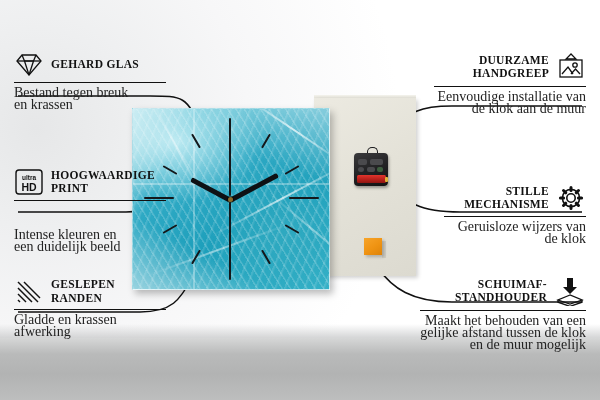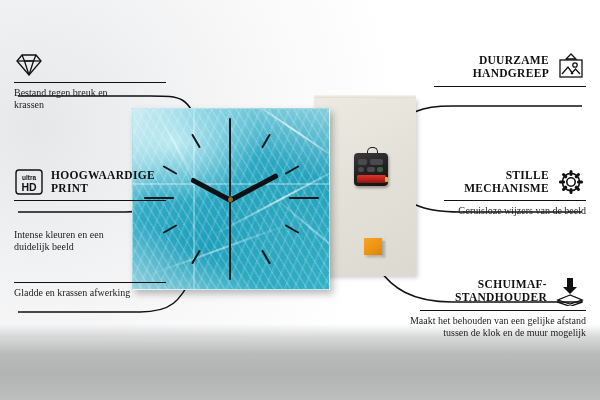--- a/index.html
+++ b/index.html
@@ -86,21 +86,21 @@
 
   
   .callout{position:absolute;}
   .co-head{display:flex;align-items:center;gap:7px;}
   .co-title{
     font-weight:bold;font-size:11.5px;line-height:13.5px;color:#111111;
     letter-spacing:0.3px;text-transform:uppercase;
   }
   .co-rule{height:1.2px;background:#111111;margin-top:4px;}
   .co-desc{
-    font-size:10px;line-height:12px;color:#222222;margin-top:4px;
+    font-size:14px;line-height:12px;color:#222222;margin-top:4px;
   }
   .left .co-head{flex-direction:row;}
   .left .co-title,.left .co-desc{text-align:left;}
   .right .co-head{flex-direction:row-reverse;}
   .right .co-title,.right .co-desc{text-align:right;}
   .ico{flex:0 0 auto;display:block;}
 
   #links{position:absolute;left:0;top:0;width:600px;height:400px;pointer-events:none;}
 </style>
 </head>
@@ -192,74 +192,88 @@
     <div class="co-head">
       <svg class="ico" width="30" height="26" viewBox="0 0 30 26">
         <g fill="none" stroke="#111" stroke-width="1.3">
           <path d="M3 9 L15 23 L27 9 L22 3 L8 3 Z"></path>
           <path d="M3 9 H27"></path>
             <path d="M8 3 L10.5 9 L15 23"></path>
             <path d="M22 3 L19.5 9 L15 23"></path>
           <path d="M10.5 9 H19.5"></path>
         </g>
       </svg>
+      <div class="co-title">GEHARD GLAS</div>
     </div>
     <div class="co-rule" style="width:152px;"></div>
     <div class="co-desc" style="width:120px;">Bestand tegen breuk en krassen</div>
   </div>
 
   <div class="callout left" style="left:14px;top:168px;width:152px;">
     <div class="co-head">
       <svg class="ico" width="30" height="28" viewBox="0 0 30 28">
         <rect x="2" y="2" width="26" height="24" rx="3" fill="none" stroke="#111" stroke-width="1.4"></rect>
         <text x="15" y="12" font-family="Liberation Sans, sans-serif" font-size="6.5" font-weight="bold" fill="#111" text-anchor="middle">ultra</text>
         <text x="15" y="23" font-family="Liberation Sans, sans-serif" font-size="10.5" font-weight="bold" fill="#111" text-anchor="middle">HD</text>
       </svg>
       <div class="co-title">HOOGWAARDIGE PRINT</div>
     </div>
     <div class="co-rule" style="width:152px;"></div>
     <div class="co-desc" style="width:118px;margin-top:28px;">Intense kleuren en een duidelijk beeld</div>
   </div>
 
   <div class="callout left" style="left:14px;top:278px;width:152px;">
+    <div class="co-head">
+      <svg class="ico" width="30" height="26" viewBox="0 0 30 26">
+        <g stroke="#111" stroke-width="1.5" fill="none">
+          <path d="M4 3 L24 23"></path>
+            <path d="M4 9 L18 23"></path>
+            <path d="M4 15 L12 23"></path>
+            <path d="M4 21 L6 23"></path>
+          <path d="M10 3 L26 19"></path>
+        </g>
+      </svg>
+      <div class="co-title">GESLEPEN RANDEN</div>
+    </div>
     <div class="co-rule" style="width:152px;"></div>
     <div class="co-desc" style="width:150px;">Gladde en krassen afwerking</div>
   </div>
 
   <div class="callout right" style="left:434px;top:52px;width:152px;">
     <div class="co-head" style="justify-content:flex-end;">
       <svg class="ico" width="30" height="30" viewBox="0 0 30 30">
         <g fill="none" stroke="#111" stroke-width="1.3">
           <path d="M15 2 L10 7 H20 Z"></path>
           <rect x="4" y="8" width="22" height="17"></rect>
           <path d="M6 22 L12 15 L17 22"></path>
           <path d="M15 22 L19.5 17 L24 22"></path>
           <circle cx="19" cy="13" r="2.2"></circle>
         </g>
       </svg>
       <div class="co-title" style="flex:1;">DUURZAME HANDGREEP</div>
     </div>
     <div class="co-rule" style="width:152px;"></div>
+    <div class="co-desc" style="width:152px;margin-left:auto;">Eenvoudige installatie van de klok aan de muur</div>
   </div>
 
   <div class="callout right" style="left:444px;top:168px;width:142px;">
-    <div class="co-head" style="justify-content:space-between;">
+    <div class="co-head" style="justify-content:space-between;margin-top:16px;">
       <svg class="ico" width="30" height="28" viewBox="0 0 30 28">
         <g fill="none" stroke="#111" stroke-width="1.6">
           <circle cx="15" cy="14" r="4.2"></circle>
           <path d="M15 3.4 v3.2 M15 21.4 v3.2 M4.4 14 h3.2 M22.4 14 h3.2
                    M7.5 6.5 l2.3 2.3 M20.2 19.2 l2.3 2.3
                    M22.5 6.5 l-2.3 2.3 M9.8 19.2 l-2.3 2.3" stroke-linecap="round" stroke-width="3"></path>
           <circle cx="15" cy="14" r="8.6"></circle>
         </g>
       </svg>
       <div class="co-title" style="flex:1;">STILLE MECHANISME</div>
     </div>
     <div class="co-rule" style="width:142px;"></div>
-    <div class="co-desc" style="width:142px;margin-left:auto;">Geruisloze wijzers van de beeld</div>
+    <div class="co-desc" style="width:142px;margin-left:auto;">Geruisloze wijzers van de klok</div>
   </div>
 
   <div class="callout right" style="left:420px;top:276px;width:166px;">
     <div class="co-head" style="justify-content:center;">
       <svg class="ico" width="32" height="30" viewBox="0 0 32 30">
         <g fill="none" stroke="#111" stroke-width="1.3">
           <path d="M13 2 h6 v9 h4 l-7 7 l-7 -7 h4 Z" fill="#111" stroke="none"></path>
           <path d="M16 19 L4 24 L16 28 L28 24 Z"></path>
           <path d="M4 24 v2.2 L16 30.4 L28 26.2 V24"></path>
         </g>

